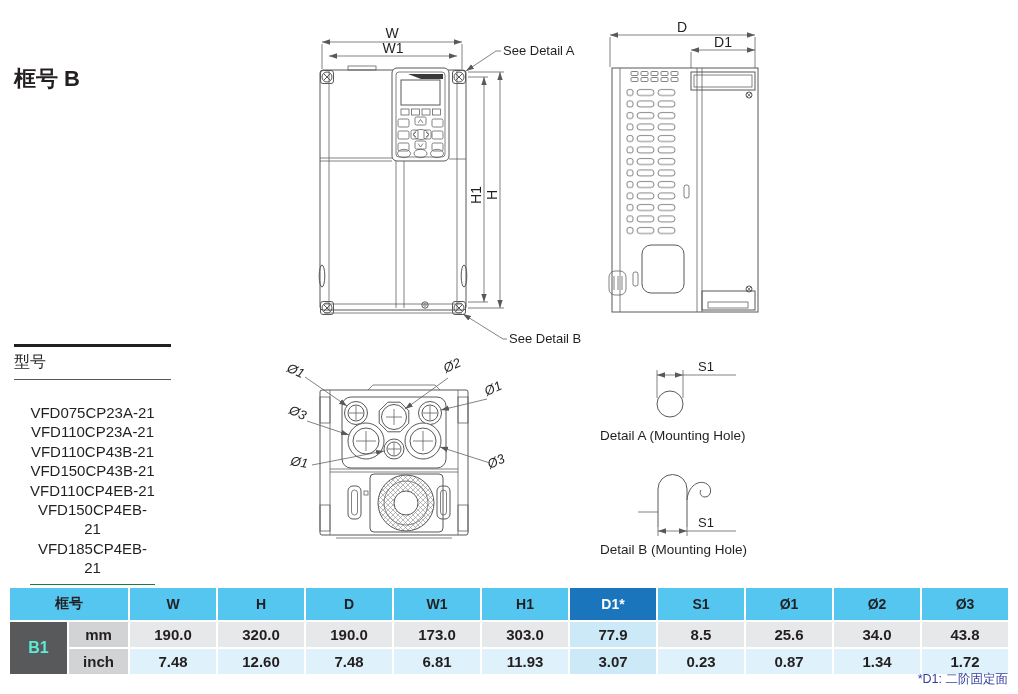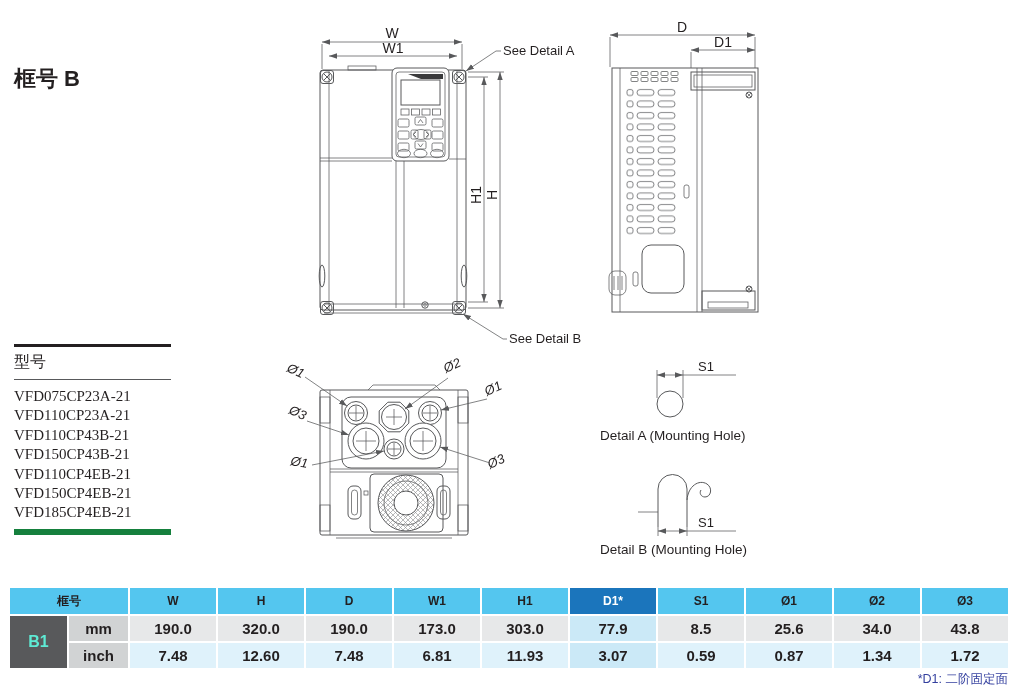--- a/index.html
+++ b/index.html
@@ -2,42 +2,42 @@
 <html style="--header-bg: #54C6EF; --highlight-header-bg: #1B75BC; --frame-bg: #58595B; --unit-bg: #D1D3D4; --mm-row-bg: #E7E8E9; --inch-row-bg: #DFF2FB; --highlight-cell-bg: #CBE9F7; --footnote-blue: #333F9E; --line-gray: #58595B;"><head>
 <meta charset="utf-8">
 <style>
   html,body{margin:0;padding:0;background:#fff;}
   .page{position:relative;width:1018px;height:694px;background:#fff;overflow:hidden;
         font-family:"Liberation Sans",sans-serif;color:#231F20;}
   .abs{position:absolute;}
 
   
   .frame-title{left:14px;top:64px;font-size:22px;font-weight:bold;}
-  .model-block{left:14px;top:344px;width:157px;border-top:3px solid #231F20;font-family:Liberation Serif, serif;}
+  .model-block{left:14px;top:344px;width:157px;border-top:3px solid #231F20;}
   .model-heading{font-size:16px;padding:5px 0 6px 0;border-bottom:1px solid #58595B;}
-  .model-list{list-style:none;margin:0;padding:7px 0 6px 0;border-bottom:6px solid #15803d;}
+  .model-list{list-style:none;margin:16px;padding:7px 0 6px 0;border-bottom:1px solid #15803d;text-align:center;}
   .model-list li{font-size:15px;line-height:19.4px;}
 
   
   svg{overflow:visible;}
   .ln{stroke:var(--line-gray);stroke-width:1;fill:none;}
   .lt{stroke:var(--line-gray);stroke-width:0.75;fill:none;}
   .fillw{fill:#fff;}
   .arr{fill:var(--line-gray);stroke:none;}
   .dim{font:13px "Liberation Sans",sans-serif;fill:#231F20;}
   .dim14{font:14px "Liberation Sans",sans-serif;fill:#231F20;}
   .cap{font:13.5px "Liberation Sans",sans-serif;fill:#231F20;}
   .callout{font:italic 13px "Liberation Sans",sans-serif;fill:#231F20;}
   .dark{fill:#3a3a3c;stroke:none;}
 
   
   .dim-table{left:8px;top:586px;width:1002px;border-collapse:separate;border-spacing:2px;
              table-layout:fixed;font-family:"Liberation Sans",sans-serif;}
   .dim-table th,.dim-table td{text-align:center;vertical-align:middle;padding:0;font-weight:bold;}
-  .dim-table th{height:26px;font-size:12px;font-weight:bold;background:var(--header-bg);color:#231F20;}
+  .dim-table th{height:32px;font-size:14px;font-weight:bold;background:var(--header-bg);color:#231F20;}
   .dim-table th.hl{background:var(--highlight-header-bg);color:#fff;}
   .dim-table td{height:25px;font-size:15px;}
   td.frame-cell{background:var(--frame-bg);color:#5eead4;font-weight:bold;font-size:16px;}
   td.unit-cell{background:var(--unit-bg);font-weight:bold;}
   tr.row-mm td.val{background:var(--mm-row-bg);}
   tr.row-inch td.val{background:var(--inch-row-bg);}
   .dim-table td.hl{background:var(--highlight-cell-bg) !important;}
 
   .footnote{right:10px;top:671px;font-size:12.5px;color:var(--footnote-blue);}
 </style>
@@ -341,21 +341,21 @@
       <td class="val">43.8</td>
     </tr>
     <tr class="row-inch">
       <td class="unit-cell">inch</td>
       <td class="val">7.48</td>
       <td class="val">12.60</td>
       <td class="val">7.48</td>
       <td class="val">6.81</td>
       <td class="val">11.93</td>
       <td class="val hl">3.07</td>
-      <td class="val">0.59</td>
+      <td class="val">0.23</td>
       <td class="val">0.87</td>
       <td class="val">1.34</td>
       <td class="val">1.72</td>
     </tr>
     </tbody>
   </table>
 
   <div class="abs footnote">*D1: 二阶固定面</div>
 
 </div>

